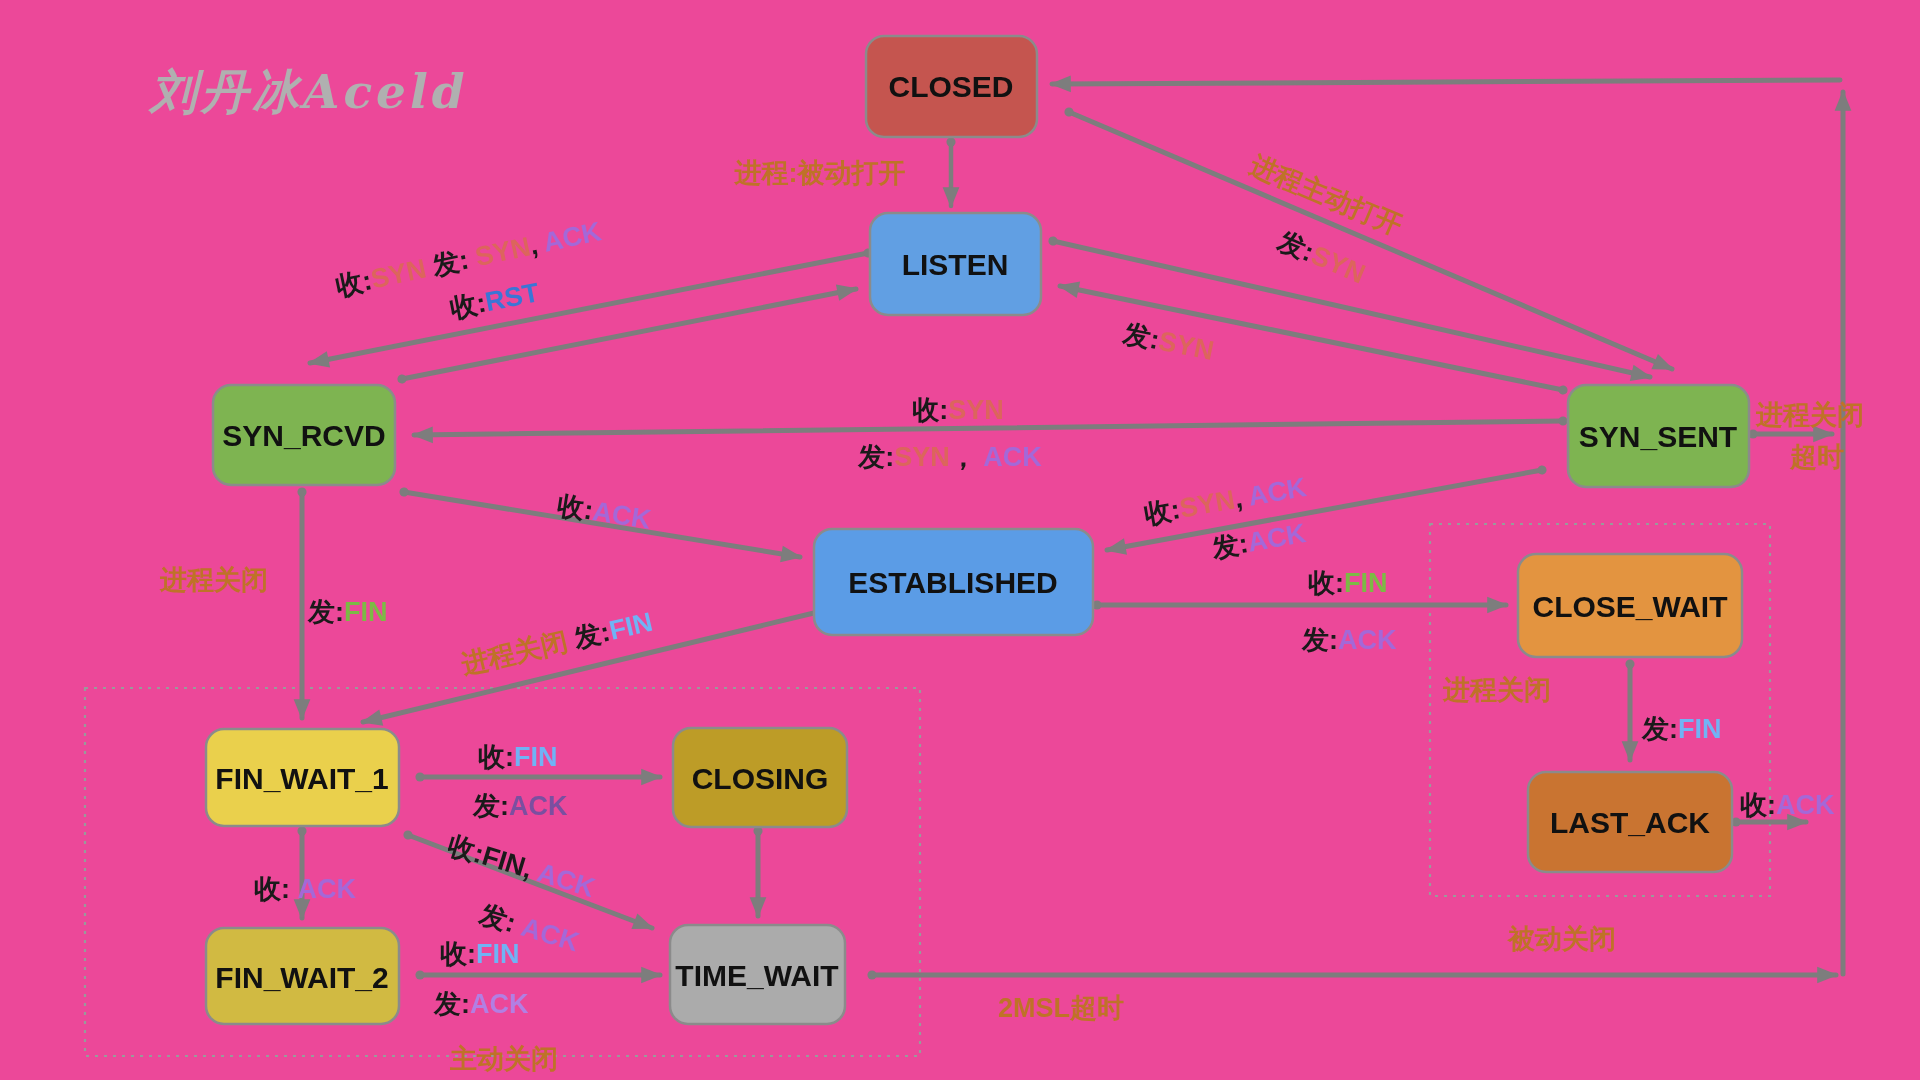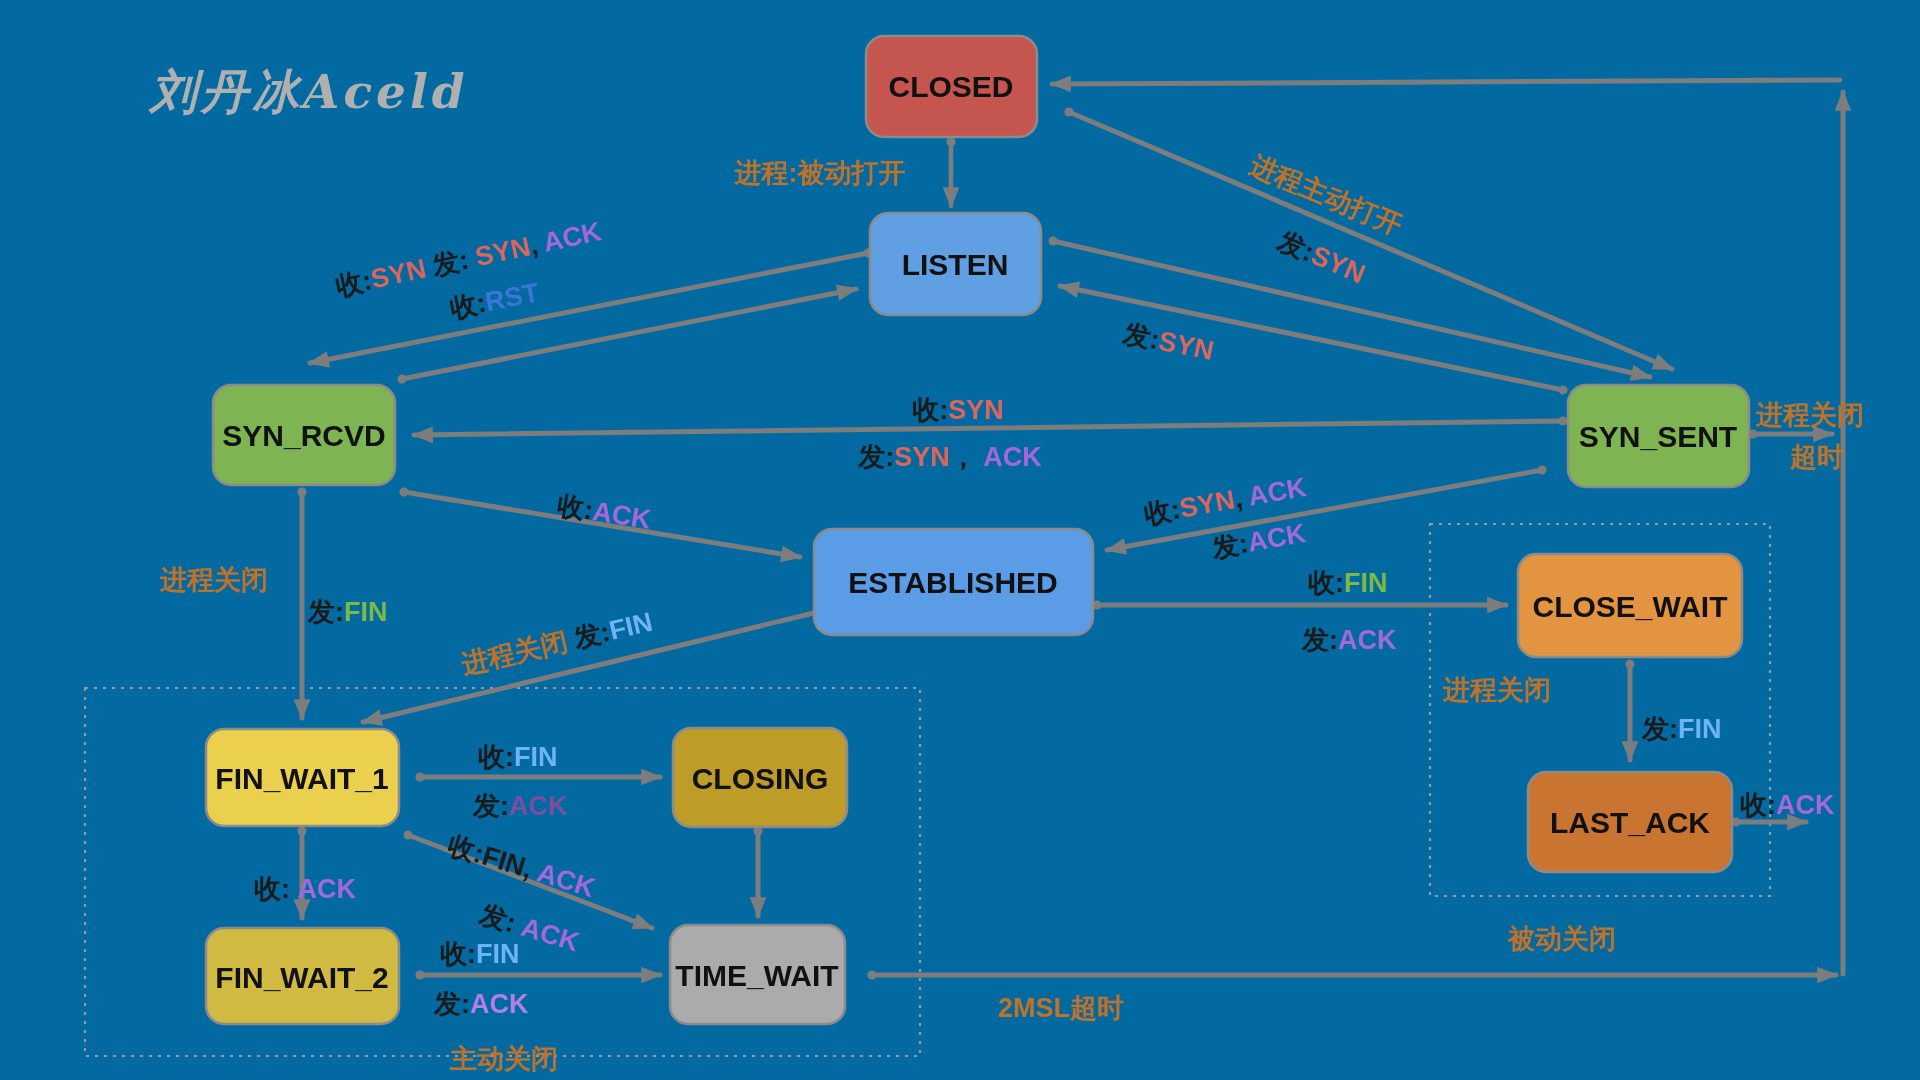--- a/index.html
+++ b/index.html
@@ -1,16 +1,16 @@
 <!DOCTYPE html>
 <html><head>
 <meta charset="utf-8">
 <style>
   html,body{margin:0;padding:0;background:#ffffff;}
-  .stage{width:1920px;height:1080px;position:relative;background:#0369a1;overflow:hidden;}
+  .stage{width:1920px;height:1080px;position:relative;background:#ec4899;overflow:hidden;}
   svg{display:block;}
   text{font-family:"Liberation Sans","DejaVu Sans",sans-serif;font-weight:bold;}
   .state-label{font-size:30px;fill:#111111;text-anchor:middle;}
   .edge-label{font-size:27px;}
   .edge{stroke:#7d7d7d;stroke-width:5;fill:none;stroke-linecap:round;}
   .edge-thin{stroke:#7d7d7d;stroke-width:4.5;fill:none;stroke-linecap:round;}
   .state-box{stroke:#8b8b8b;stroke-width:2.5;}
   .group-box{fill:none;stroke:#9a9a9a;stroke-width:2.2;stroke-dasharray:3 6;}
   .watermark{font-size:47px;fill:#b0b0b0;font-style:italic;font-family:"DejaVu Serif","Liberation Serif",serif;letter-spacing:4px;}
   .anchor-mid{text-anchor:middle;}

